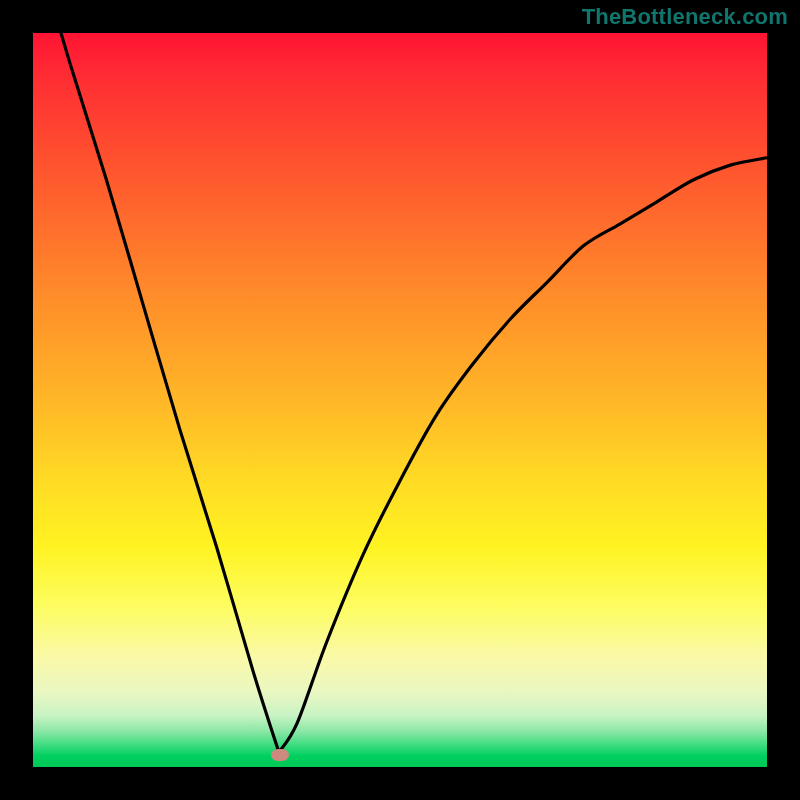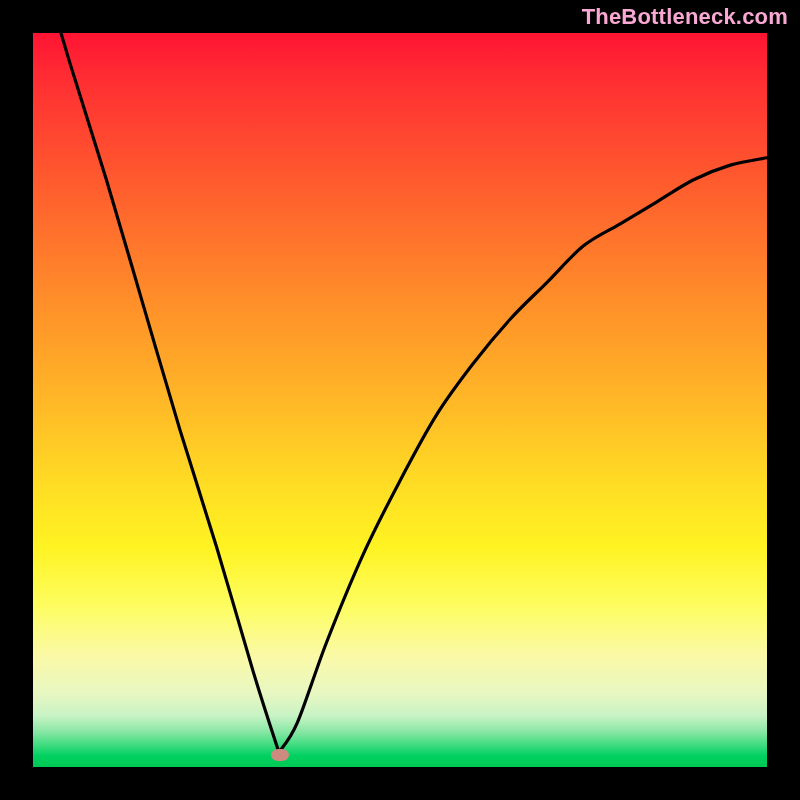--- a/index.html
+++ b/index.html
@@ -40,21 +40,21 @@
       #8fe8a8 95%,
       #3fdc80 97%,
       #00d060 98.5%,
       #00c954 100%
     );
   }
   .watermark {
     position: absolute;
     top: 4px;
     right: 12px;
-    color: #f9a8d4;
+    color: #0f766e;
     font-size: 22px;
     font-weight: 600;
     letter-spacing: 0.2px;
     user-select: none;
   }
   .marker {
     position: absolute;
     width: 18px;
     height: 12px;
     background: #cd8b80;

